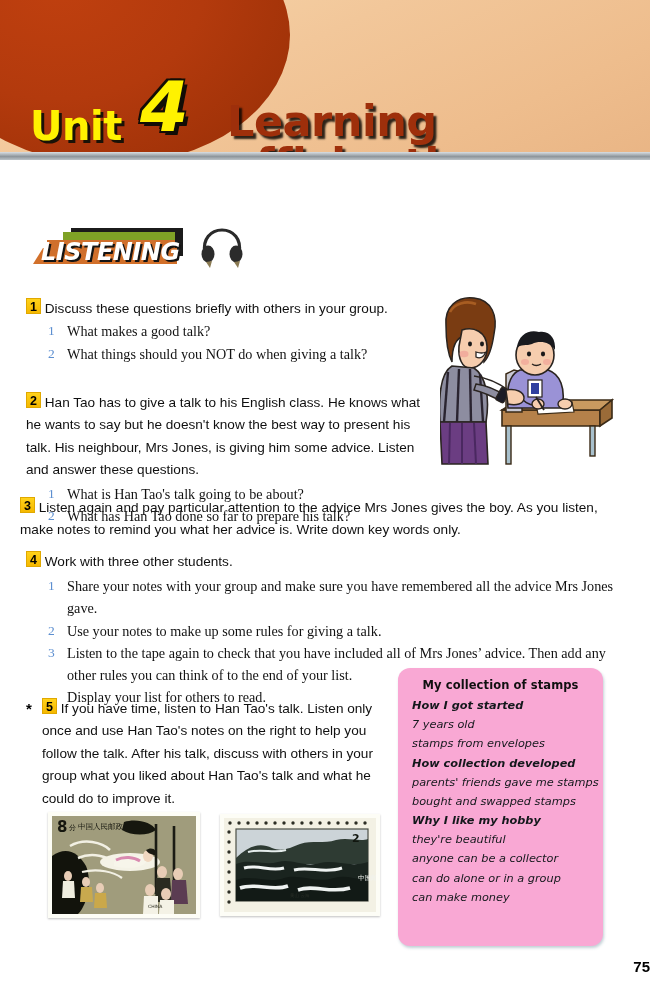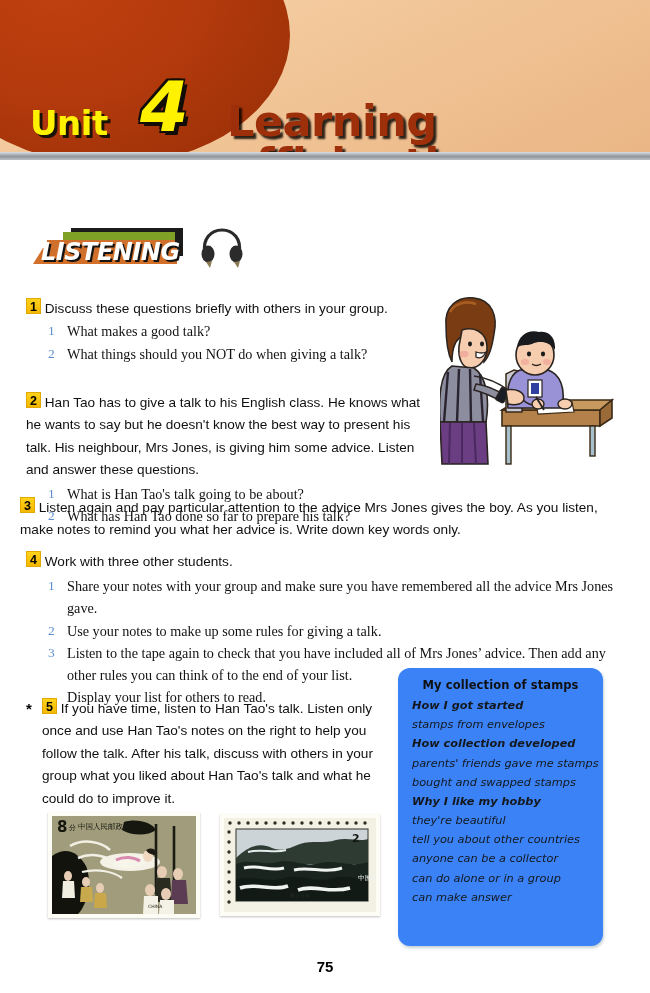--- a/index.html
+++ b/index.html
@@ -22,21 +22,21 @@
     position:absolute;left:-70px;top:-95px;width:360px;height:260px;
     border-radius:50%;
     background:radial-gradient(ellipse at 35% 30%, #c0400f 0%, #b33a0d 45%, #a03208 80%, #962d06 100%);
   }
   .banner-strip{
     position:absolute;left:0;top:152px;width:650px;height:13px;
     background:linear-gradient(to bottom,#d9dee2 0%,#8e969c 35%,#b9c0c5 60%,#ffffff 100%);
   }
   .unit-word{
     position:absolute;left:30px;top:106px;
-    font-size:34px;font-weight:bold;color:#fff200;
+    font-size:40px;font-weight:bold;color:#fff200;
     letter-spacing:-0.5px;line-height:1;
     text-shadow:3px 3px 0 #1a1207;
     font-family:"DejaVu Sans", sans-serif;
   }
   .unit-num{
     position:absolute;left:140px;top:72px;
     font-size:70px;font-weight:bold;color:#fff200;
     line-height:1;font-style:italic;
     text-shadow:4px 4px 0 #120d06, -2px -2px 0 #120d06, 2px -2px 0 #120d06, -2px 2px 0 #120d06;
     font-family:"DejaVu Sans", sans-serif;
@@ -96,21 +96,21 @@
   .star{
     position:absolute;left:-16px;top:2px;font-size:15px;color:#000;font-weight:bold;
   }
 
   
   .illus{position:absolute;left:440px;top:292px;width:200px;height:180px;}
 
   
   .notes{
     position:absolute;left:398px;top:668px;width:205px;height:278px;
-    background:#3b82f6;
+    background:#f9a8d4;
     border-radius:12px 12px 12px 12px;
     box-shadow:1px 2px 3px rgba(120,150,165,0.45);
     padding:8px 0 0 0;box-sizing:border-box;
   }
   .notes-title{
     text-align:center;font-weight:bold;font-size:11.5px;color:#101010;
     font-family:"DejaVu Sans", sans-serif;letter-spacing:0.1px;
     margin:2px 0 7px 0;
   }
   .notes-line{
@@ -123,21 +123,21 @@
 
   
   .stamps{position:absolute;left:48px;top:812px;width:340px;height:112px;}
   .stamp{position:absolute;background:#fdfdf6;padding:4px;box-sizing:border-box;
          box-shadow:0 1px 2px rgba(0,0,0,0.25);}
   .stamp1{left:0;top:0;width:152px;height:106px;}
   .stamp2{left:172px;top:2px;width:160px;height:102px;}
 
   
   .pageno{
-    position:absolute;left:0;top:958px;width:650px;text-align:center;
+    position:absolute;left:0;top:958px;width:650px;text-align:right;
     font-family:"Liberation Sans", sans-serif;
     font-size:15px;font-weight:bold;color:#000;
   }
 </style>
 </head>
 <body>
 
 <div class="banner">
   <div class="banner-bg"></div>
   <div class="banner-circle"></div>
@@ -292,30 +292,30 @@
       <span class="num-badge">5</span>
       <span>If you have time, listen to Han Tao's talk. Listen only once and use Han Tao's notes on the right to help you follow the talk. After his talk, discuss with others in your group what you liked about Han Tao's talk and what he could do to improve it.</span>
     </div>
   </div>
 
 </div>
 
 <div class="notes">
   <div class="notes-title">My collection of stamps</div>
   <div class="notes-line hd">How I got started</div>
+  <div class="notes-line">7 years old</div>
   <div class="notes-line">stamps from envelopes</div>
   <div class="notes-line hd">How collection developed</div>
   <div class="notes-line">parents' friends gave me stamps</div>
   <div class="notes-line">bought and swapped stamps</div>
   <div class="notes-line hd">Why I like my hobby</div>
   <div class="notes-line">they're beautiful</div>
-  <div class="notes-line">tell you about other countries</div>
   <div class="notes-line">anyone can be a collector</div>
   <div class="notes-line">can do alone or in a group</div>
-  <div class="notes-line">can make answer</div>
+  <div class="notes-line">can make money</div>
 </div>
 
 <div class="stamps">
 
   <div class="stamp stamp1">
     <svg viewBox="0 0 144 98" style="display:block;width:100%;height:100%;">
       <rect x="0" y="0" width="144" height="98" fill="#9c9878"></rect>
       <path d="M0 0 L144 0 L144 98 L0 98 Z" fill="#a09c7c"></path>
 
       <path d="M72 6 C84 2, 100 6, 104 14 C96 20, 80 20, 70 14 Z" fill="#16170f"></path>

